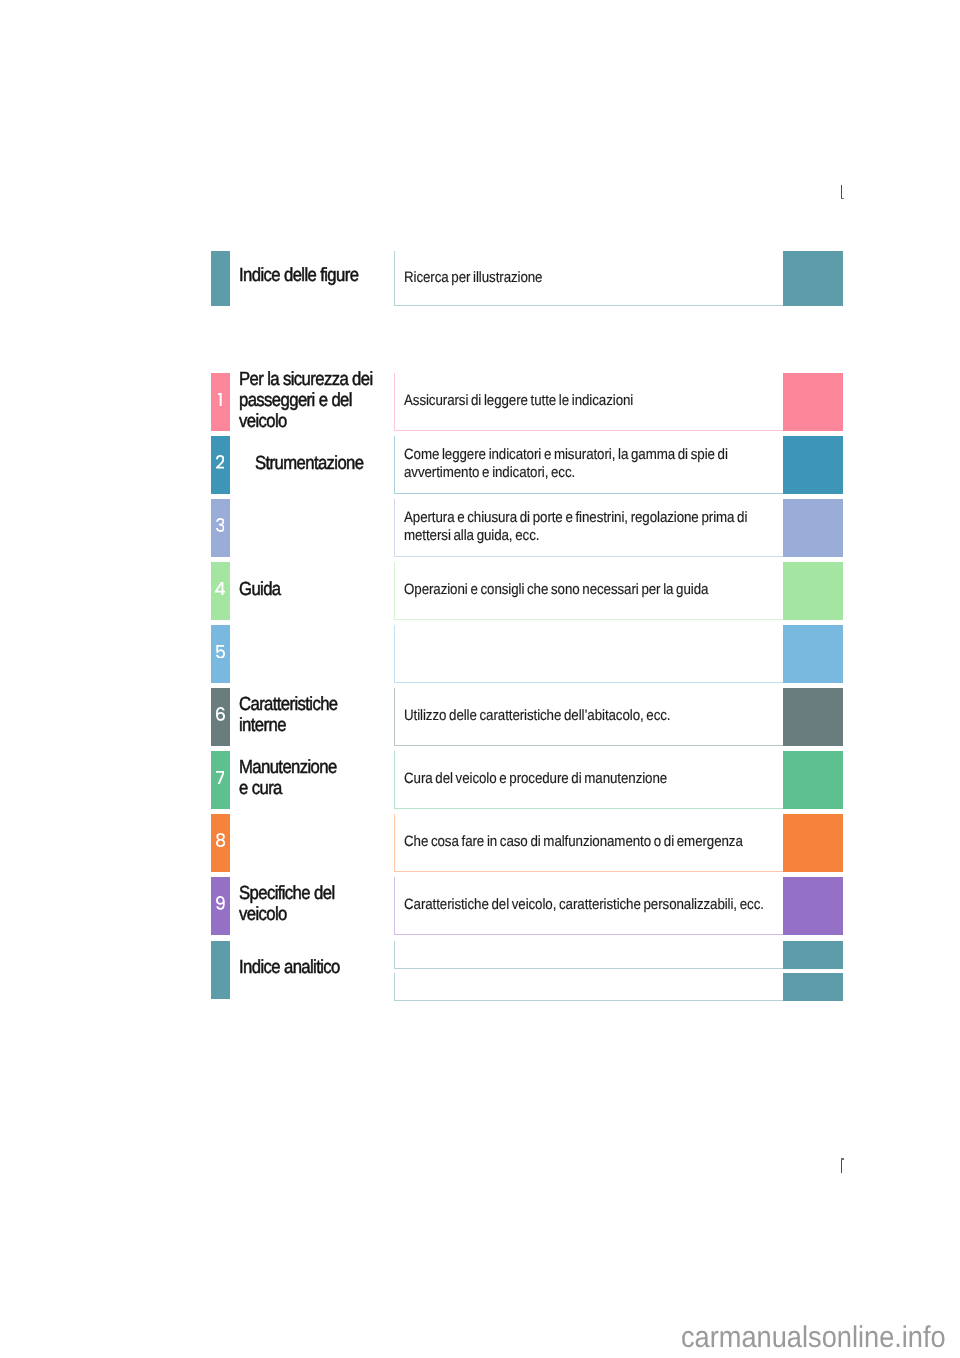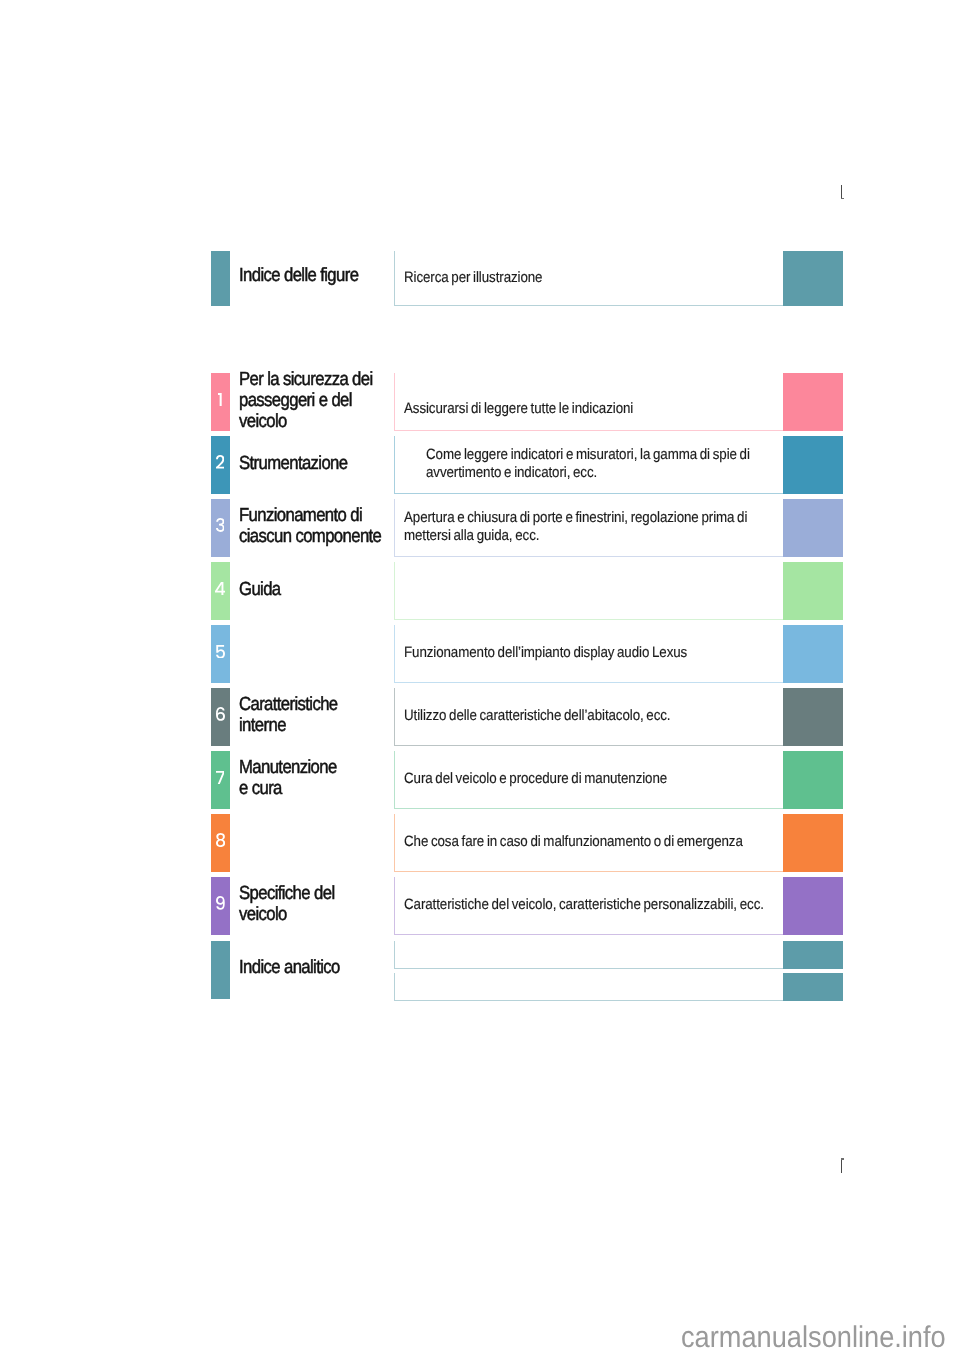--- a/index.html
+++ b/index.html
@@ -81,88 +81,84 @@
           <path d="M0.0 14.9V0.0H29.8V104.6H13.3V14.9Z"></path>
         </svg>
         <i>1</i>
       </div>
     <div class="lbl" style="top:-4.05px;">
         <i>Per la sicurezza dei
 passeggeri e del
 veicolo</i>
       </div>
     <div class="descbox" style="top:0px;height:58.2px;border-color:rgba(252,135,155,0.45);"></div>
-    <div class="desctxt" style="top:19.1px;margin-top:8px;">
+    <div class="desctxt" style="top:19.1px;">
         <i>Assicurarsi di leggere tutte le indicazioni</i>
       </div>
     <div class="swatch" style="top:0;height:58.2px;background:#FC879B;"></div>
   </div>
   <div class="row" style="top:435.8px;height:58.2px;">
     <div class="bar" style="height:58.2px;background:#3D96B8;"></div>
     <div class="num" style="left:215.82px;top:19.48px;width:8.66px;height:13.58px;">
         <svg viewBox="0 0 69.9 105.3" width="8.66" height="13.58" preserveAspectRatio="none">
           <path d="M10.5 84.5Q24.2 72.6 32.2 64.9Q40.2 57.2 45.5 48.9Q50.8 40.6 50.8 32.3Q50.8 23.7 46.7 18.8Q42.6 13.9 33.9 13.9Q25.4 13.9 20.7 19.3Q16.1 24.7 15.8 33.7H0.0Q0.4 17.4 9.8 8.7Q19.2 0.0 33.7 0.0Q49.4 0.0 58.2 8.6Q67.0 17.2 67.0 31.6Q67.0 41.9 61.8 51.4Q56.5 61.0 49.3 68.5Q42.0 76.0 30.8 85.9L24.4 91.7H69.9V105.3H0.1V93.4Z"></path>
         </svg>
         <i>2</i>
       </div>
-    <div class="lbl" style="top:17.2px;">
+    <div class="lbl" style="top:17.2px;margin-left:16px;">
         <i>Strumentazione</i>
       </div>
     <div class="descbox" style="top:0px;height:58.2px;border-color:rgba(61,150,184,0.45);"></div>
-    <div class="desctxt" style="top:10.2px;margin-left:22px;">
+    <div class="desctxt" style="top:10.2px;">
         <i>Come leggere indicatori e misuratori, la gamma di spie di
 avvertimento e indicatori, ecc.</i>
       </div>
     <div class="swatch" style="top:0;height:58.2px;background:#3D96B8;"></div>
   </div>
   <div class="row" style="top:498.8px;height:58.2px;">
     <div class="bar" style="height:58.2px;background:#9AADD8;"></div>
     <div class="num" style="left:215.83px;top:19.44px;width:8.63px;height:13.88px;">
         <svg viewBox="0 0 69.7 107.6" width="8.63" height="13.88" preserveAspectRatio="none">
           <path d="M35.7 0.0Q45.8 0.0 53.1 3.6Q60.4 7.2 64.1 13.3Q67.9 19.5 67.9 27.3Q67.9 36.2 63.1 42.5Q58.4 48.8 51.8 50.9V51.5Q60.3 54.1 65.0 60.9Q69.7 67.7 69.7 78.3Q69.7 86.8 65.9 93.4Q62.0 100.0 54.4 103.8Q46.8 107.6 36.2 107.6Q20.7 107.6 10.7 99.6Q0.7 91.7 0.0 76.8H15.8Q16.4 84.4 21.7 89.2Q27.0 94.0 36.0 94.0Q44.8 94.0 49.5 89.2Q54.2 84.4 54.2 76.8Q54.2 66.7 47.8 62.5Q41.5 58.2 28.3 58.2H24.5V44.8H28.4Q40.0 44.6 46.1 40.9Q52.2 37.2 52.2 29.1Q52.2 22.2 47.8 18.1Q43.3 14.1 35.2 14.1Q27.1 14.1 22.7 18.1Q18.2 22.2 17.4 28.3H1.4Q2.3 14.9 11.7 7.5Q21.1 0.0 35.7 0.0Z"></path>
         </svg>
         <i>3</i>
       </div>
-    <div class="lbl" style="top:6.7px;">
-        <i>Funzionamento di
-ciascun componente</i>
-      </div>
     <div class="descbox" style="top:0px;height:58.2px;border-color:rgba(154,173,216,0.45);"></div>
     <div class="desctxt" style="top:10.2px;">
         <i>Apertura e chiusura di porte e finestrini, regolazione prima di
 mettersi alla guida, ecc.</i>
       </div>
     <div class="swatch" style="top:0;height:58.2px;background:#9AADD8;"></div>
   </div>
   <div class="row" style="top:561.8px;height:58.2px;">
     <div class="bar" style="height:58.2px;background:#A5E5A2;"></div>
     <div class="num" style="left:215.12px;top:19.92px;width:10.07px;height:13.33px;">
         <svg viewBox="0 0 81.3 103.3" width="10.07" height="13.33" preserveAspectRatio="none">
           <path d="M0.0 81.5V69.2L48.2 0.0H68.0V67.3H81.3V81.5H68.0V103.3H51.9V81.5ZM52.7 16.6 18.8 67.3H52.7Z"></path>
         </svg>
         <i>4</i>
       </div>
     <div class="lbl" style="top:17.2px;">
         <i>Guida</i>
       </div>
     <div class="descbox" style="top:0px;height:58.2px;border-color:rgba(165,229,162,0.45);"></div>
+    <div class="desctxt" style="top:19.1px;">
+        <i>Operazioni e consigli che sono necessari per la guida</i>
+      </div>
     <div class="swatch" style="top:0;height:58.2px;background:#A5E5A2;"></div>
   </div>
   <div class="row" style="top:624.8px;height:58.2px;">
     <div class="bar" style="height:58.2px;background:#79B8DF;"></div>
     <div class="num" style="left:215.65px;top:19.72px;width:8.99px;height:13.53px;">
         <svg viewBox="0 0 72.6 104.9" width="8.99" height="13.53" preserveAspectRatio="none">
           <path d="M65.4 14.3H17.4V42.9Q20.4 38.9 26.3 36.2Q32.3 33.4 39.0 33.4Q51.1 33.4 58.6 38.6Q66.1 43.8 69.4 51.6Q72.6 59.5 72.6 68.3Q72.6 78.9 68.5 87.2Q64.4 95.4 56.3 100.1Q48.2 104.9 36.4 104.9Q20.8 104.9 11.3 97.1Q1.9 89.4 0.0 76.6H15.9Q17.5 83.4 23.0 87.3Q28.4 91.2 36.6 91.2Q46.8 91.2 51.9 85.1Q57.0 78.9 57.0 68.7Q57.0 58.4 51.8 52.9Q46.6 47.3 36.6 47.3Q29.6 47.3 24.7 50.9Q19.9 54.4 17.8 60.4H2.3V0.0H65.4Z"></path>
         </svg>
         <i>5</i>
       </div>
     <div class="descbox" style="top:0px;height:58.2px;border-color:rgba(121,184,223,0.45);"></div>
-    <div class="desctxt" style="top:19.1px;">
-        <i>Funzionamento dell’impianto display audio Lexus</i>
-      </div>
     <div class="swatch" style="top:0;height:58.2px;background:#79B8DF;"></div>
   </div>
   <div class="row" style="top:687.8px;height:58.2px;">
     <div class="bar" style="height:58.2px;background:#697D7E;"></div>
     <div class="num" style="left:215.65px;top:19.43px;width:8.99px;height:13.83px;">
         <svg viewBox="0 0 72.6 107.2" width="8.99" height="13.83" preserveAspectRatio="none">
           <path d="M36.9 13.6Q25.5 13.6 19.9 22.3Q14.3 31.0 14.1 51.1Q17.8 44.8 25.0 41.3Q32.1 37.9 40.5 37.9Q49.9 37.9 57.2 42.0Q64.4 46.1 68.5 53.8Q72.6 61.5 72.6 72.3Q72.6 82.4 68.7 90.2Q64.7 98.1 57.0 102.7Q49.2 107.2 38.3 107.2Q23.5 107.2 15.1 100.6Q6.7 94.1 3.4 82.2Q0.0 70.3 0.0 52.5Q0.0 0.0 37.0 0.0Q51.4 0.0 59.6 7.7Q67.9 15.5 69.3 26.8H54.2Q52.7 20.2 48.5 16.9Q44.3 13.6 36.9 13.6ZM15.9 72.0Q15.9 81.9 21.6 87.7Q27.3 93.5 37.4 93.5Q46.5 93.5 51.7 87.9Q57.0 82.4 57.0 73.0Q57.0 63.3 51.9 57.5Q46.8 51.6 36.9 51.6Q28.1 51.6 22.0 56.9Q15.9 62.1 15.9 72.0Z"></path>
         </svg>
         <i>6</i>
       </div>

